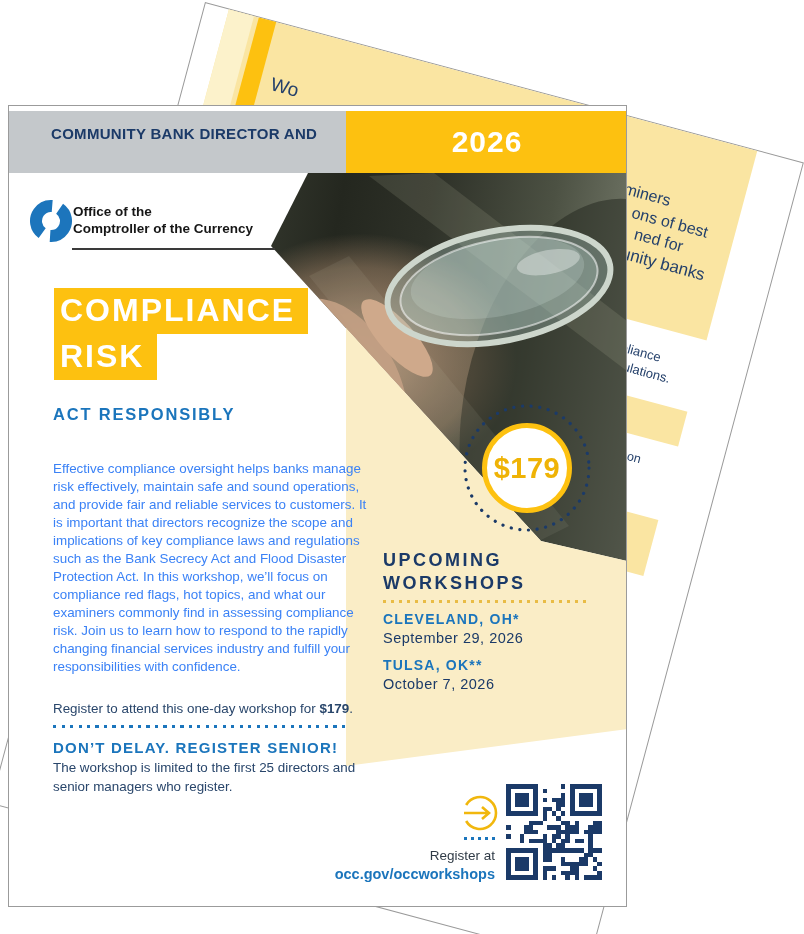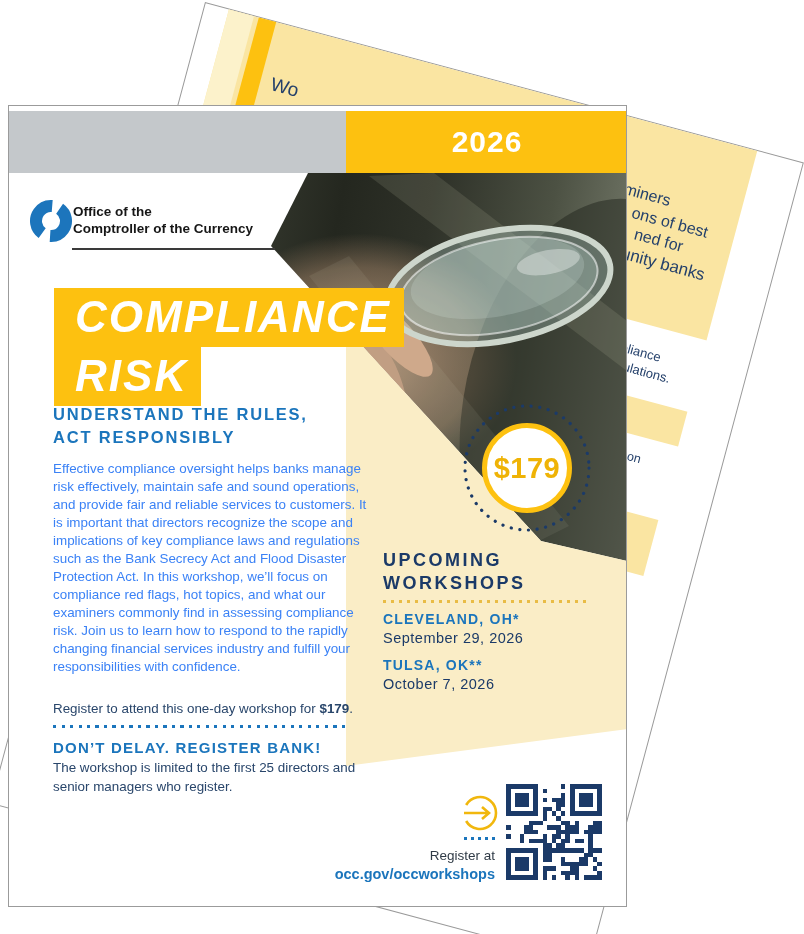--- a/index.html
+++ b/index.html
@@ -44,22 +44,22 @@
               font-weight:700; color:#1B3A68; letter-spacing:.3px; }
   .bar-year { left:337px; top:5px; width:282px; height:62px; background:#FDC110;
               color:#fff; font-size:30px; font-weight:800; letter-spacing:1px;
               text-align:center; line-height:62px; }
 
   .logo { left:20px; top:93px; display:flex; align-items:flex-start; }
   .logo-text { font-size:13.5px; line-height:16.5px; font-weight:700; color:#161616; padding-top:5px; }
   .logo-rule { left:63px; top:142px; width:203px; height:2px; background:#3a3a3a; }
 
   .title { left:45px; top:182px; }
-  .title-line { display:table; background:#FDC110; color:#fff; font-size:44px;
-                font-weight:800; letter-spacing:2px; padding:4px 13px 5px 21px;font-style:italic; }
+  .title-line { display:table; background:#FDC110; color:#fff; font-size:32px;
+                font-weight:800; letter-spacing:2px; padding:4px 13px 5px 6px; }
 
   .sub { left:44px; top:297px; font-size:16.5px; font-weight:800; color:#1B75BC;
          letter-spacing:1.8px; line-height:23px; }
 
   .para { left:44px; top:354px; width:315px; font-size:13.4px; line-height:18px; color:#3b82f6; }
   .reg  { left:44px; top:595px; width:320px; font-size:13.4px; color:#29466B; }
   .reg b { font-weight:700; }
 
   .div-blue { left:44px; top:619px; width:292px; height:3px;
               background:repeating-linear-gradient(90deg,#1B75BC 0 3px,rgba(0,0,0,0) 3px 8.5px); }
@@ -131,51 +131,51 @@
         <ellipse cx="490" cy="180" rx="100" ry="46" fill="rgba(205,230,222,0.25)" stroke="rgba(255,255,255,0.55)" stroke-width="2"></ellipse>
         <ellipse cx="490" cy="172" rx="88" ry="38" fill="rgba(230,245,240,0.18)"></ellipse>
         <ellipse cx="543" cy="166" rx="32" ry="12" fill="rgba(255,255,255,0.35)"></ellipse>
       </g>
     </svg>
   </div>
 
   <div class="cream-col"></div>
 
   <div class="bar-gray">
+    <div>COMMUNITY BANK DIRECTOR AND</div>
   </div>
   <div class="bar-year">2026</div>
 
   <div class="logo">
     <svg width="44" height="44">
       <circle cx="22" cy="22" r="15" fill="none" stroke="#1C75BC" stroke-width="12" stroke-dasharray="38.6 8.5" transform="rotate(-55 22 22)"></circle>
     </svg>
     <div class="logo-text">
       <div>Office of the</div>
       <div>Comptroller of the Currency</div>
     </div>
   </div>
   <div class="logo-rule"></div>
 
   <div class="title">
     <div class="title-line">COMPLIANCE</div>
     <div class="title-line">RISK</div>
   </div>
 
   <div class="sub">
-    <div>UNDERSTAND THE RULES,</div>
     <div>ACT RESPONSIBLY</div>
   </div>
 
   <div class="para">Effective compliance oversight helps banks manage risk effectively, maintain safe and sound operations, and provide fair and reliable services to customers. It is important that directors recognize the scope and implications of key compliance laws and regulations such as the Bank Secrecy Act and Flood Disaster Protection Act. In this workshop, we’ll focus on compliance red flags, hot topics, and what our examiners commonly find in assessing compliance risk. Join us to learn how to respond to the rapidly changing financial services industry and fulfill your responsibilities with confidence.</div>
   <div class="reg">
     <span>Register to attend this one-day workshop for </span><b>$179</b><span>.</span>
   </div>
 
   <div class="div-blue"></div>
-  <div class="cta-h">DON’T DELAY. REGISTER BANK!</div>
+  <div class="cta-h">DON’T DELAY. REGISTER SENIOR!</div>
   <div class="cta-b">The workshop is limited to the first 25 directors and senior managers who register.</div>
 
   <div class="badge-wrap">
     <svg width="140" height="140">
       <circle cx="70" cy="70" r="62" fill="none" stroke="#1B3A68" stroke-width="3.2" stroke-dasharray="0.1 8.6" stroke-linecap="round"></circle>
     </svg>
     <div class="badge-circle">
       <span>$179</span>
     </div>
   </div>

